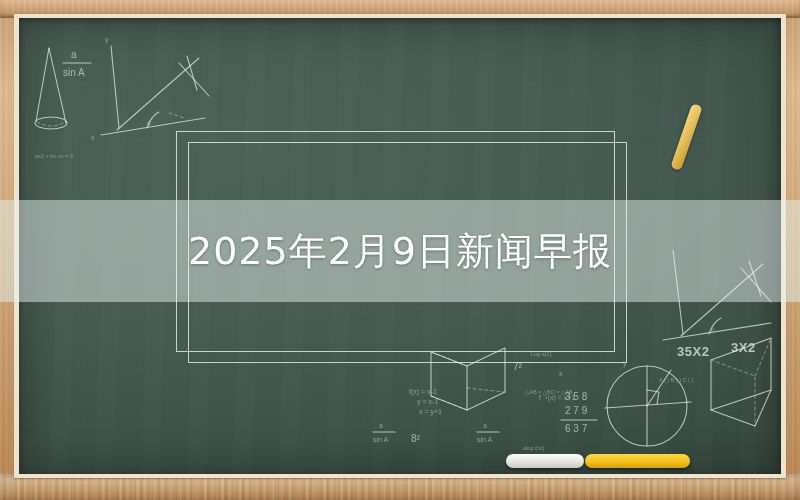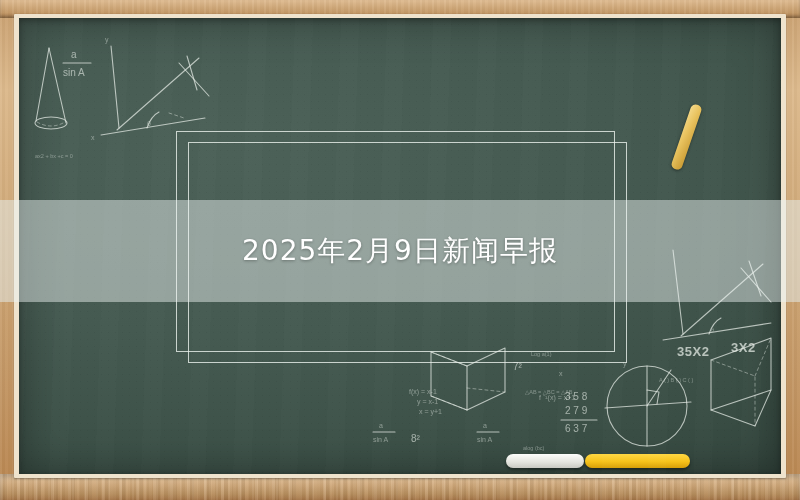--- a/index.html
+++ b/index.html
@@ -87,21 +87,21 @@
     box-shadow:0 2px 3px rgba(0,0,0,.40);}
   .ledge-yellow{left:566px;width:105px;
     background:linear-gradient(180deg,#ffd743,#f6c21a 55%,#d79f08);
     box-shadow:0 2px 3px rgba(0,0,0,.40);}
 
   
   .band{position:absolute;left:0;right:0;top:200px;height:102px;
     background:rgba(222,230,227,.50);
     backdrop-filter:saturate(.9) brightness(1.06);
     display:flex;align-items:center;justify-content:center;}
-  .band-title{color:#ffffff;font-size:28px;letter-spacing:1px;
+  .band-title{color:#ffffff;font-size:38px;letter-spacing:1px;
     font-family:"DejaVu Sans","Liberation Sans",sans-serif;
     text-shadow:0 1px 3px rgba(0,0,0,.30);white-space:nowrap;}
 </style>
 </head>
 <body>
 
 <div class="stage">
 
   <div class="frame">
     <div class="frame-top"></div>

